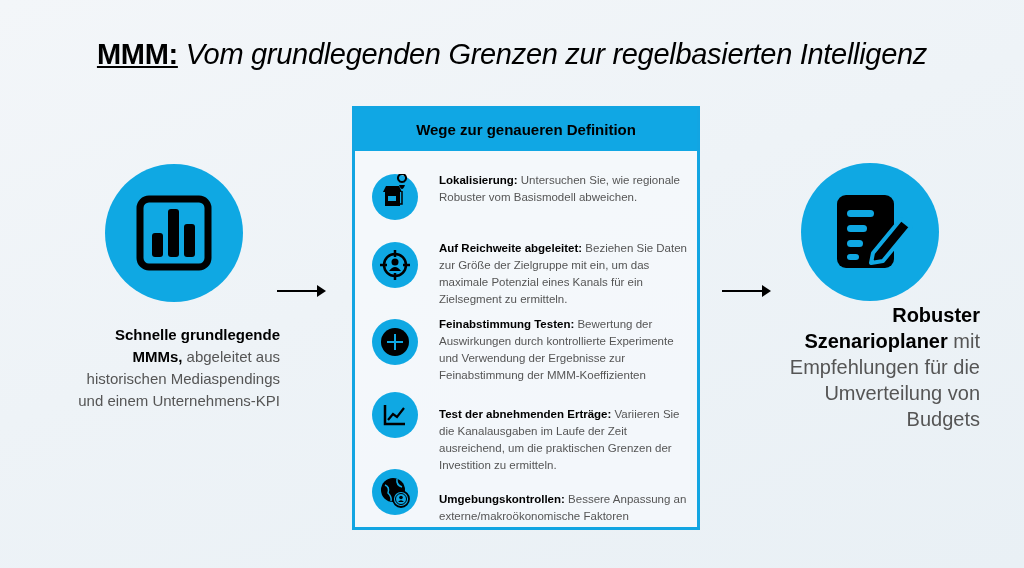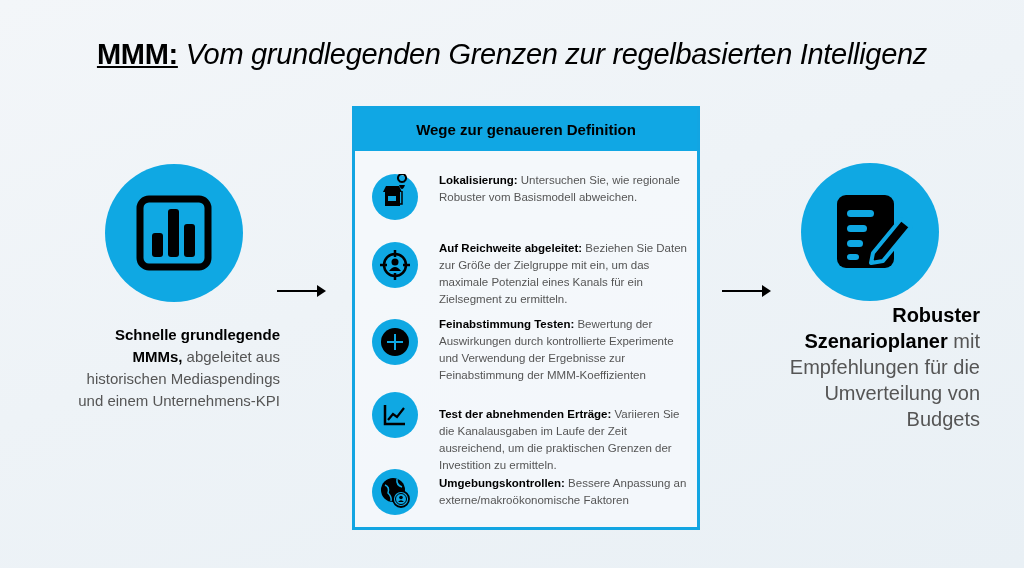--- a/index.html
+++ b/index.html
@@ -116,21 +116,21 @@
       <svg width="46" height="46" viewBox="0 0 46 46">
         <circle cx="21" cy="21" r="12" fill="#000"></circle>
         <path d="M13 16 Q18 18 16 24 Q20 28 19 32" fill="none" stroke="#0fa8e3" stroke-width="1.5"></path>
         <path d="M25 10 Q24 16 30 18" fill="none" stroke="#0fa8e3" stroke-width="1.5"></path>
         <circle cx="29" cy="30" r="8" fill="#0fa8e3" stroke="#000" stroke-width="1.8"></circle>
         <circle cx="29" cy="30" r="5.5" fill="none" stroke="#000" stroke-width="1"></circle>
         <circle cx="29" cy="28.5" r="1.8" fill="#000"></circle>
         <path d="M26 33 Q29 29.5 32 33 Z" fill="#000"></path>
       </svg>
     </div>
-    <div class="txt" style="top:10px;">
+    <div class="txt" style="top:26px;">
       <b>Umgebungskontrollen:</b>
       <span>Bessere Anpassung an externe/makroökonomische Faktoren</span>
     </div>
   </div>
 </div>
 
 <div class="arrow" style="left:722px;top:290px;width:47px;"></div>
 
 <div class="circle" style="left:801px;top:163px;">
   <svg width="138" height="138" viewBox="0 0 138 138">

